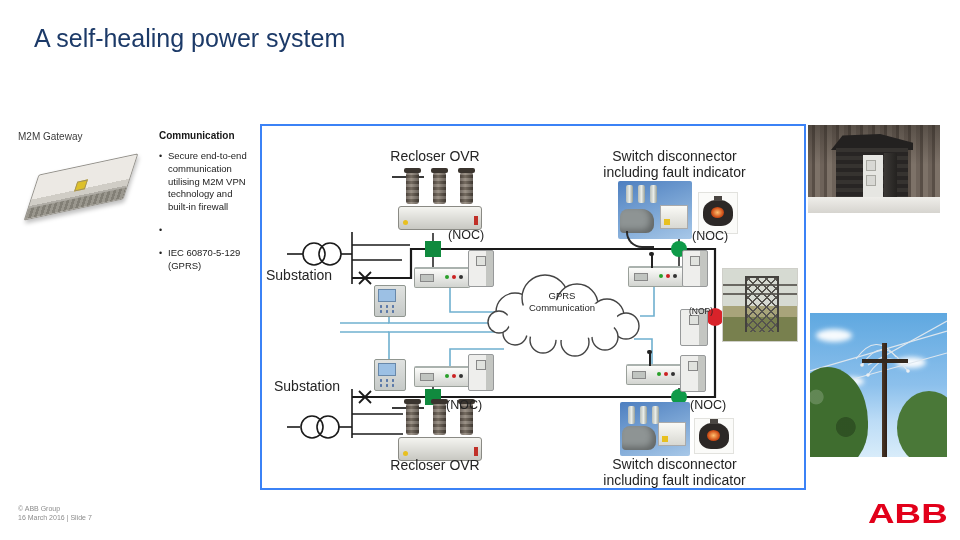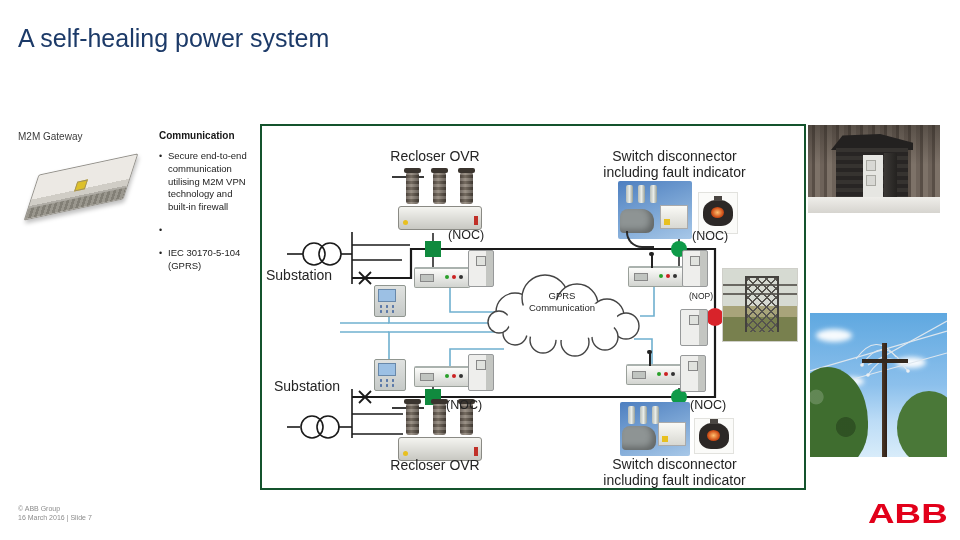--- a/index.html
+++ b/index.html
@@ -1,21 +1,21 @@
 <!DOCTYPE html>
 <html><head>
 <meta charset="utf-8">
 <style>
   html,body{margin:0;padding:0;background:#888;}
   #slide{position:relative;width:960px;height:540px;background:#fff;overflow:hidden;
          font-family:"Liberation Sans",sans-serif;margin:0 auto;}
   .abs{position:absolute;}
 
   
-  .title1{left:18px;top:24px;font-size:25px;color:#1c3a68;letter-spacing:0;}
+  .title1{left:34px;top:24px;font-size:25px;color:#1c3a68;letter-spacing:0;}
   .title2{left:18px;top:54px;font-size:25px;color:#2a6ebb;}
 
   
   .m2m-label{left:18px;top:131px;font-size:10px;color:#3c3c3c;}
   .comm-head{left:159px;top:130px;font-size:10px;font-weight:bold;color:#161616;}
   .bullets{left:159px;top:150px;width:102px;}
   .bullet{display:flex;margin-bottom:10px;}
   .bullet .mark{width:9px;font-size:9px;color:#222;line-height:12.8px;}
   .bullet .btxt{font-size:9.5px;line-height:12.8px;color:#222;white-space:pre-line;}
 
@@ -24,29 +24,29 @@
   .srv{position:absolute;left:10px;top:20px;width:100px;height:40px;
        transform:rotate(-12deg) skewX(-30deg);
        background:linear-gradient(180deg,#ece9e4 0 55%,#d0cdc6 55% 70%,#b0ada6 70% 78%,#d9d6d0 78%);
        border:1px solid #8e8b84;border-radius:2px;box-shadow:2px 3px 4px rgba(0,0,0,.25);}
   .srv::before{content:"";position:absolute;left:0;bottom:0;width:100%;height:10px;
        background:repeating-linear-gradient(90deg,#9a978e 0 3px,#827f76 3px 6px);}
   .srv::after{content:"";position:absolute;left:44%;top:34%;width:9px;height:7px;
        background:#ddc02a;border:1px solid #a09060;}
 
   
-  .diagram{left:260px;top:124px;width:546px;height:366px;border:2px solid #14532d;
+  .diagram{left:260px;top:124px;width:546px;height:366px;border:2px solid #3b82f6;
            box-sizing:border-box;background:#fff;}
   .diagram .lbl{position:absolute;color:#242424;}
   .lbl-recloser-top{left:100px;top:22px;width:146px;text-align:center;font-size:14px;}
   .lbl-switch-top{left:325px;top:22px;width:175px;text-align:center;font-size:14px;line-height:16px;white-space:pre-line;}
   .lbl-noc-tl{left:186px;top:102px;font-size:12.5px;}
   .lbl-noc-tr{left:430px;top:103px;font-size:12.5px;}
   .lbl-sub-top{left:4px;top:141px;font-size:14px;}
-  .lbl-nop{left:427px;top:165px;font-size:8.5px;}
+  .lbl-nop{left:427px;top:180px;font-size:8.5px;}
   .lbl-cloud{left:245px;top:164px;width:110px;text-align:center;font-size:9.5px;line-height:12px;white-space:pre-line;}
   .lbl-switch-right{left:448px;top:216px;width:96px;text-align:center;font-size:13px;line-height:15px;white-space:pre-line;}
   .lbl-sub-bot{left:12px;top:252px;font-size:14px;}
   .lbl-noc-bl{left:184px;top:272px;font-size:12.5px;}
   .lbl-noc-br{left:428px;top:272px;font-size:12.5px;}
   .lbl-recloser-bot{left:100px;top:331px;width:146px;text-align:center;font-size:14px;}
   .lbl-switch-bot{left:325px;top:330px;width:175px;text-align:center;font-size:14px;line-height:16px;white-space:pre-line;}
 
   
   .dev{position:absolute;}
@@ -156,21 +156,21 @@
 communication
 utilising M2M VPN
 technology and
 built-in firewall</span>
     </div>
     <div class="bullet">
       <span class="mark">•</span>
     </div>
     <div class="bullet">
       <span class="mark">•</span>
-      <span class="btxt">IEC 30170-5-104
+      <span class="btxt">IEC 60870-5-129
 (GPRS)</span>
     </div>
   </div>
 
   <div class="abs diagram">
 
     <svg width="542" height="362" viewBox="0 0 542 362" style="position:absolute;left:0;top:0">
 
       <g stroke="#1a1a1a" stroke-width="1.6" fill="none">
         <path d="M90,106 V158"></path>

